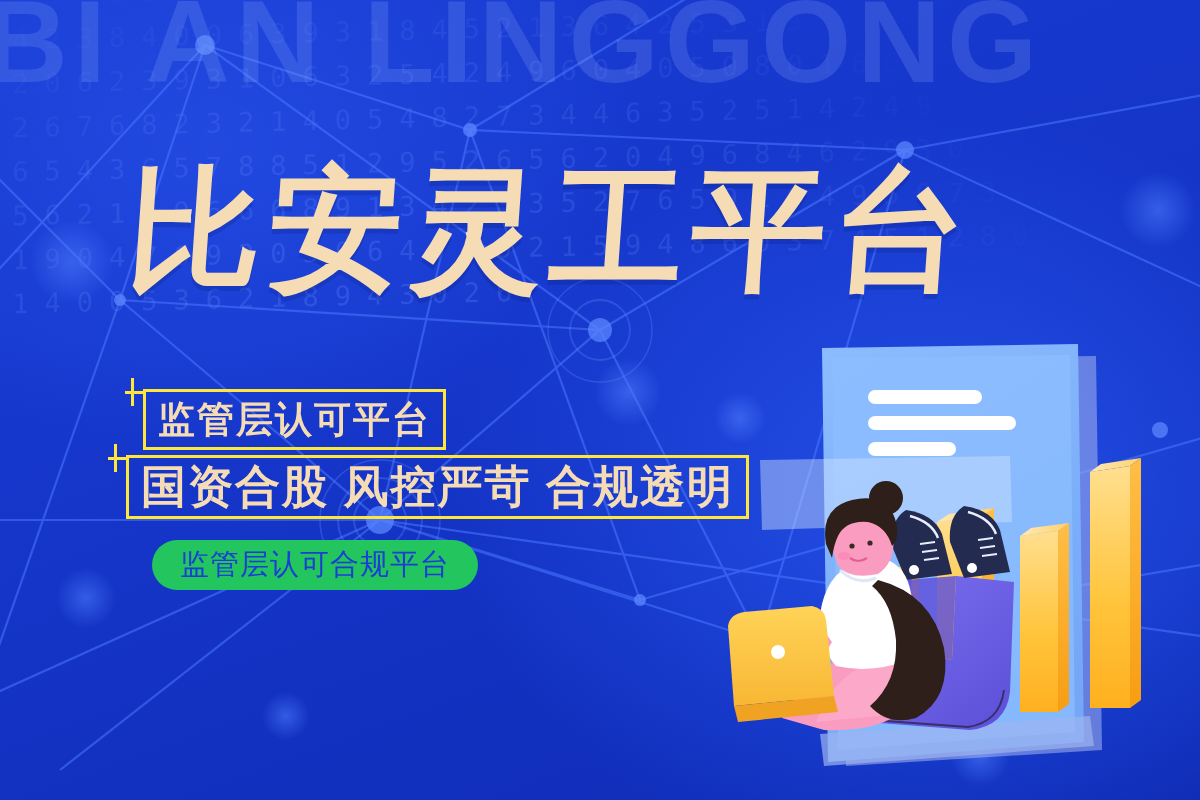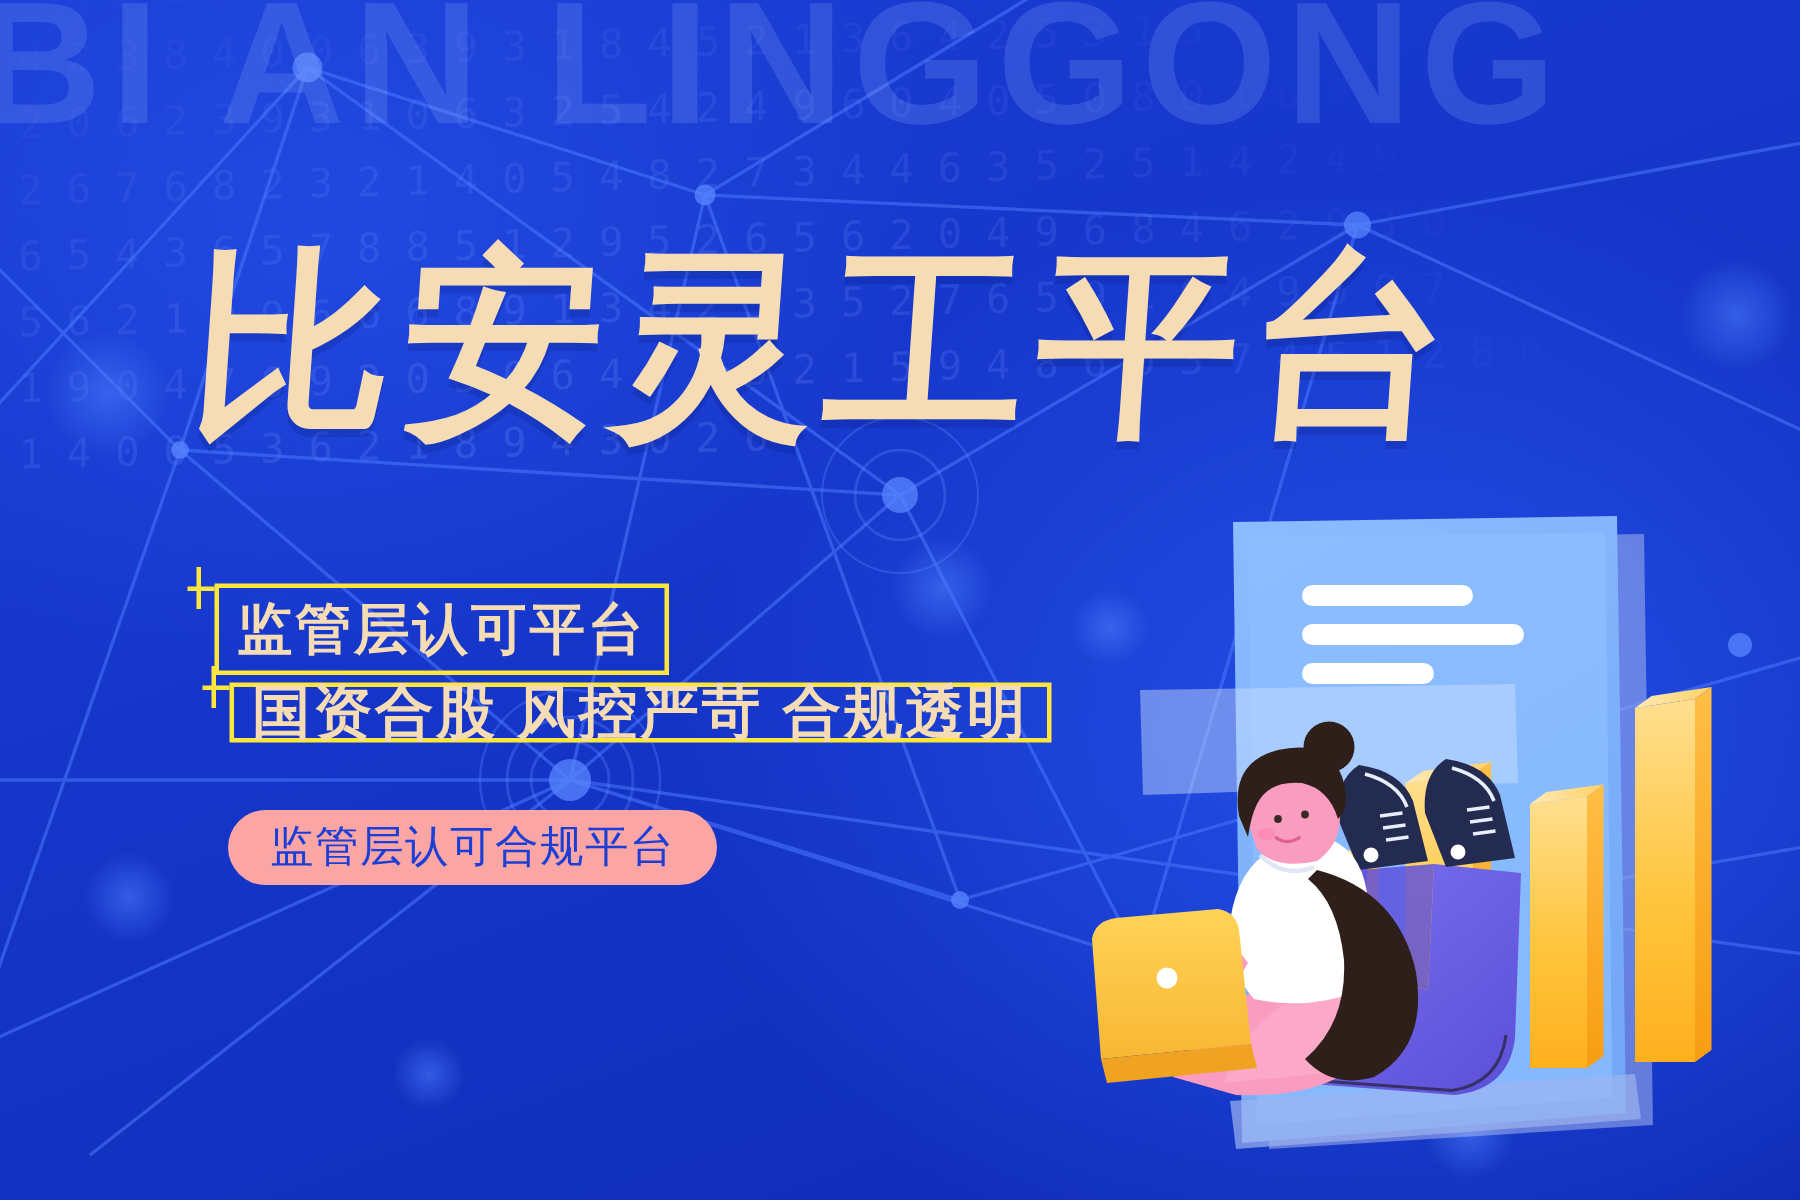--- a/index.html
+++ b/index.html
@@ -90,33 +90,33 @@
     left:-21px;top:-1px;
     width:18px;height:3px;
     background:#ffe63a;
   }
   #tag-1{
     left:143px;top:389px;
     height:61px;padding:0 12px;
     font-size:37px;letter-spacing:2px;
   }
   #tag-2{
-    left:153px;top:455px;
-    height:40px;padding:0 12px;
-    font-size:39px;letter-spacing:2px;
+    left:126px;top:455px;
+    height:64px;padding:0 12px;
+    font-size:45px;letter-spacing:2px;
   }
   
   #pill{
     position:absolute;
     left:152px;top:540px;
     height:50px;
     padding:0 28px;
     display:inline-flex;align-items:center;
     border-radius:26px;
-    background:#fca5a5;
+    background:#22c55e;
     color:#1b3ed6;
     font-family:"DejaVu Serif","Liberation Serif",serif;
     font-size:29px;
     letter-spacing:1px;
     white-space:nowrap;
   }
   
   #illus{
     position:absolute;
     left:720px;top:330px;

